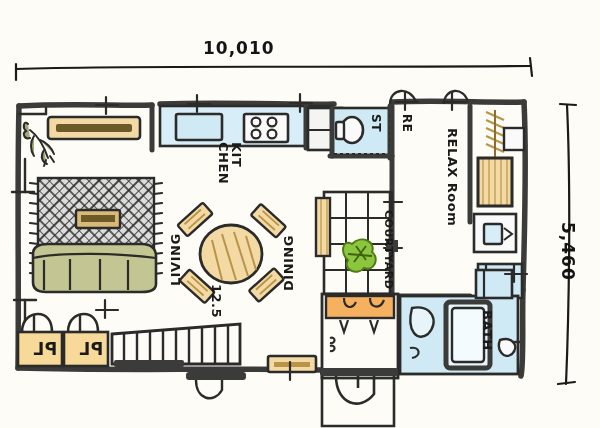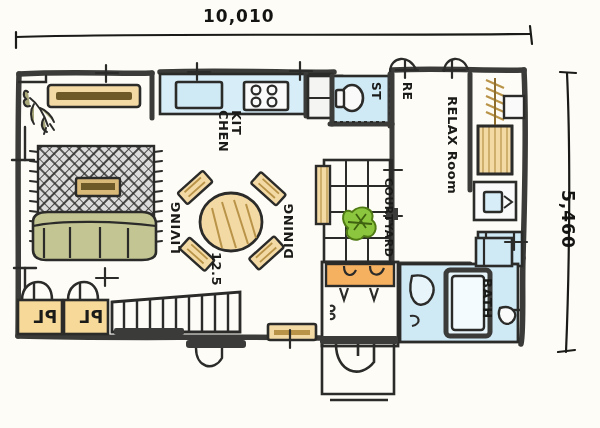--- a/index.html
+++ b/index.html
@@ -1,18 +1,18 @@
 <!DOCTYPE html>
 <html><head>
 <meta charset="utf-8">
 <style>
   html,body{margin:0;padding:0;background:#fdfcf7;}
   body{width:600px;height:428px;overflow:hidden;
        font-family:"DejaVu Sans", sans-serif;}
-  #plan{position:relative;width:600px;height:367px;background:#15803d;}
+  #plan{position:relative;width:600px;height:367px;background:#15803d;margin-top:32px;}
   #plan svg{position:absolute;left:0;top:0;}
   .lbl{position:absolute;font-family:"DejaVu Sans", sans-serif;
        font-weight:700;color:#1a1a18;letter-spacing:.5px;
        white-space:nowrap;pointer-events:none;}
   .dim{font-size:17px;font-weight:700;color:#141413;letter-spacing:1px;}
   .rot90{transform:rotate(90deg);transform-origin:0 0;}
   .rotn90{transform:rotate(-90deg);transform-origin:0 0;}
 </style>
 </head>
 <body>

